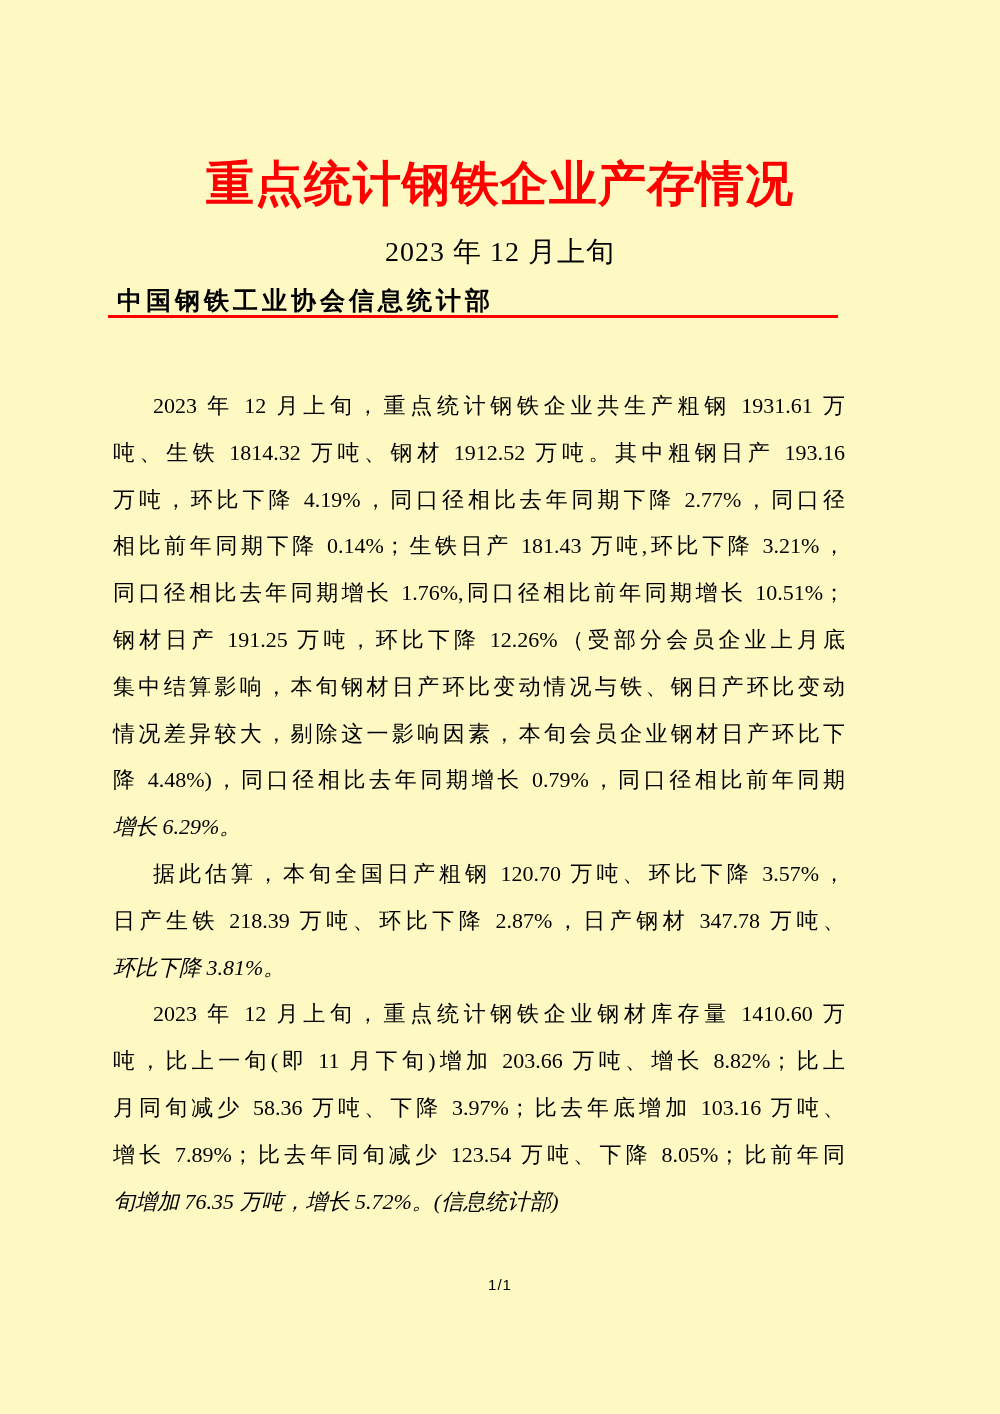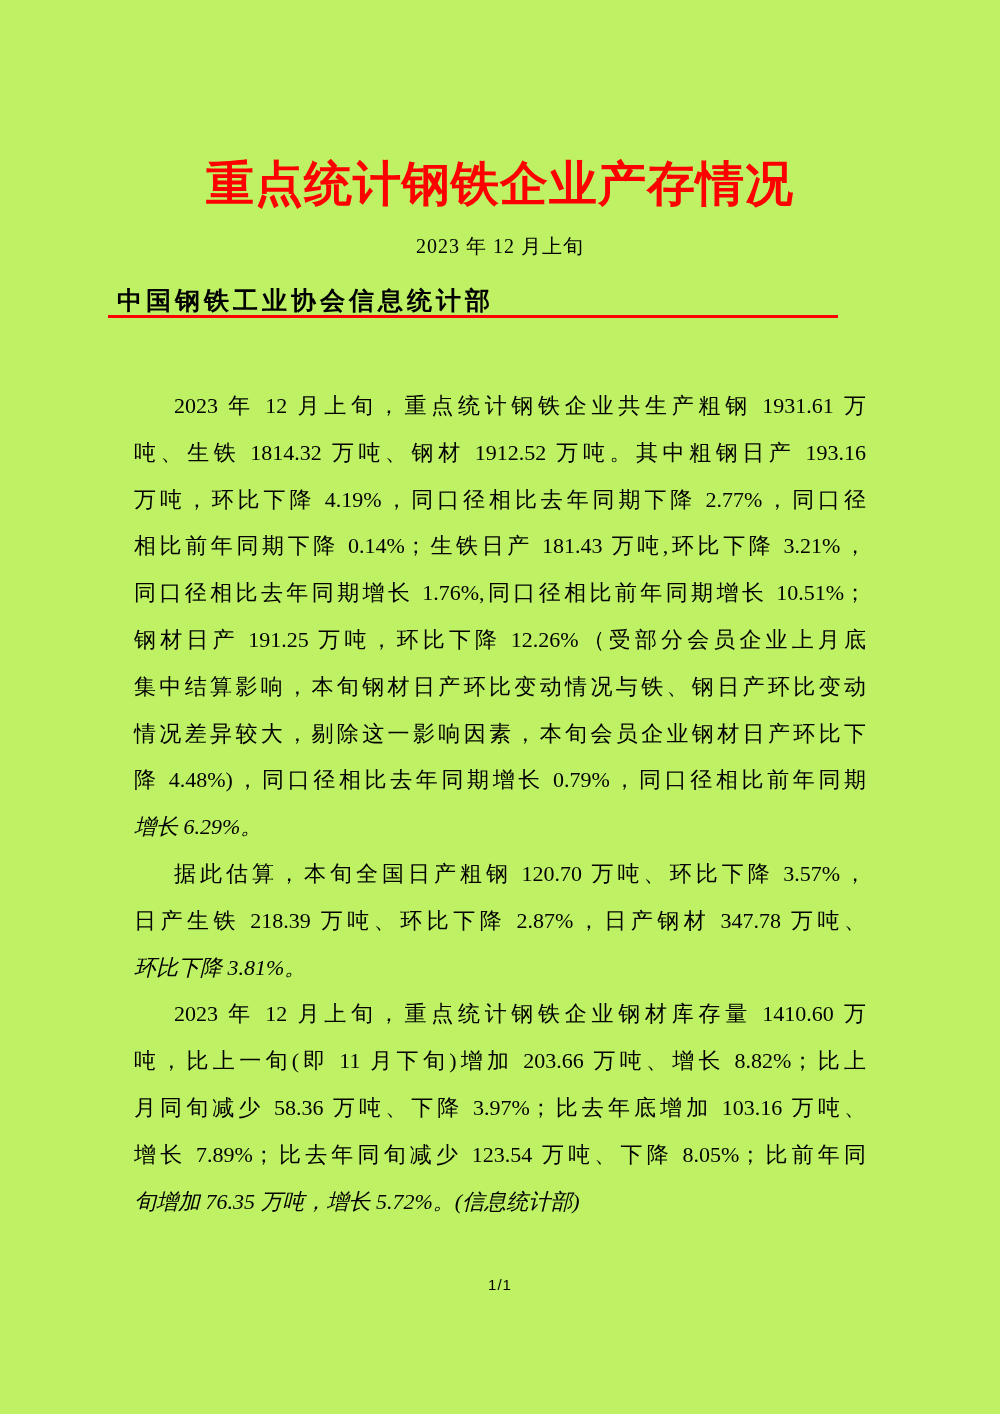--- a/index.html
+++ b/index.html
@@ -1,21 +1,21 @@
 <!DOCTYPE html>
 <html><head>
 <meta charset="utf-8">
 <style>
   * { margin: 0; padding: 0; box-sizing: border-box; }
   html, body { background: #ffffff; }
   .page {
     position: relative;
     width: 1000px;
     height: 1414px;
-    background: #bef264;
+    background: #fef9c3;
     overflow: hidden;
     font-family: "Liberation Serif", "DejaVu Serif", serif;
     color: #000000;
   }
   .doc-title {
     position: absolute;
     top: 152px;
     left: 0;
     right: 0;
     text-align: center;
@@ -24,21 +24,21 @@
     font-size: 48px;
     letter-spacing: 1px;
     white-space: nowrap;
   }
   .doc-subtitle {
     position: absolute;
     top: 233px;
     left: 0;
     right: 0;
     text-align: center;
-    font-size: 20px;
+    font-size: 28px;
     letter-spacing: 1px;
   }
   .doc-dept {
     position: absolute;
     top: 284px;
     left: 117px;
     font-size: 25px;
     font-weight: bold;
     letter-spacing: 4px;
     white-space: nowrap;
@@ -50,21 +50,20 @@
     width: 730px;
     height: 3px;
   }
   .doc-body {
     position: absolute;
     top: 383px;
     left: 113px;
     width: 732px;
     font-size: 22px;
     line-height: 46.8px;
-    margin-left: 21px;
   }
   .doc-body .line {
     text-align: justify;
     text-align-last: justify;
     white-space: nowrap;
   }
   .doc-body .line.last {
     text-align-last: left;
     font-style: italic;
   }

